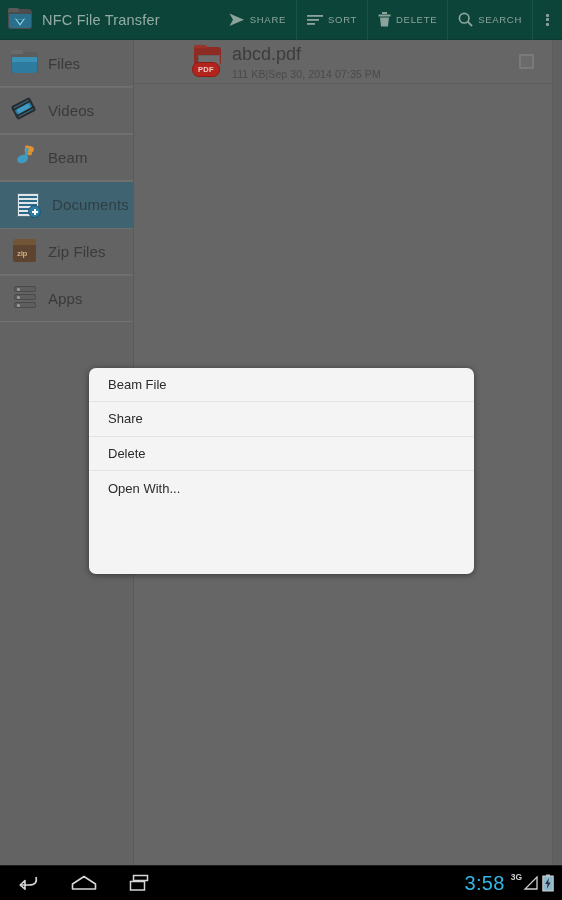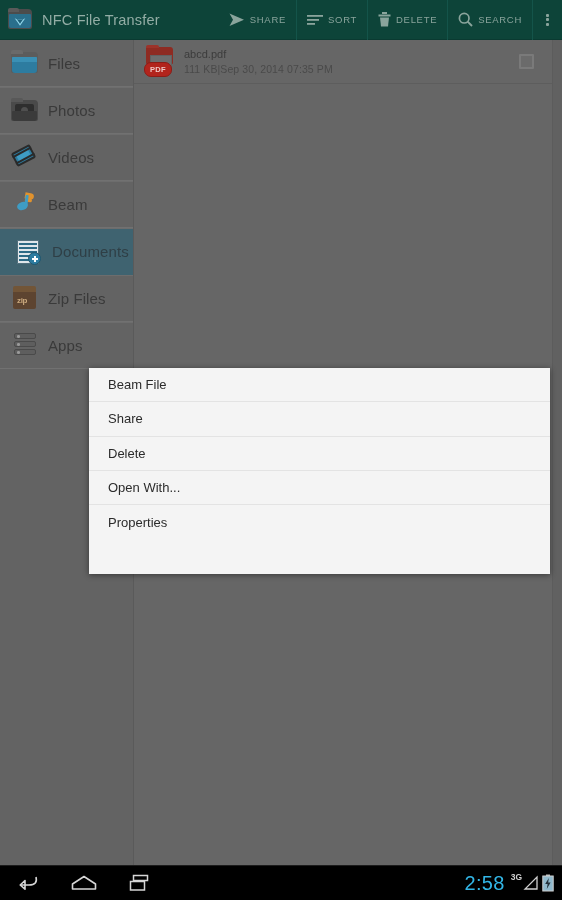--- a/index.html
+++ b/index.html
@@ -152,47 +152,48 @@
     width: 419px; height: 825px;
     background: #666666;
     border-right: 1px solid #5c5c5c;
   }
   .file-row {
     position: relative;
     height: 44px; display: flex; align-items: center;
     padding: 0 10px 0 8px;
     border-bottom: 1px solid #5d5d5d;
   }
-  .file-ico { width: 36px; height: 34px; position: relative; flex: 0 0 auto; margin-right: 6px; }
+  .file-ico { width: 36px; height: 34px; position: relative; flex: 0 0 auto; margin-right: 6px; margin-left: 48px; }
   .fi-folder { position:absolute; left:4px; top:2px; width:27px; height:17px; background:#8e2b22; border-radius:1px 3px 1px 1px;}
   .fi-tab { position:absolute; left:4px; top:0px; width:13px; height:3px; background:#9c332a; border-radius:2px 2px 0 0;}
   .fi-sheet{ position:absolute; left:8px; top:10px; width:22px; height:18px; background:#6d6d6d; border:1px solid #616161;}
   .fi-badge {
     position: absolute; left: 2px; top: 17px;
     background: #b2241c; color: #f0c9c6;
     font-size: 7.5px; font-weight: bold; letter-spacing: .3px;
     padding: 2px 5px; border-radius: 7px;
     border: 1px solid #8d1c16;
   }
   .file-meta { display: flex; flex-direction: column; gap: 3px; }
-  .file-name { color: #3c3c3c; font-size: 11px; }
+  .file-name { color: #3c3c3c; font-size: 18px; }
   .file-sub { color: #4a4a4a; font-size: 10.5px; letter-spacing: .1px; }
   .file-spacer { flex: 1 1 auto; }
   .file-check {
     width: 15px; height: 15px;
     border: 2px solid #7a7a7a; border-radius: 1px;
     background: #6b6b6b; flex: 0 0 auto; margin-right: 8px;
   }
 
   
   .menu {
     position: absolute; left: 89px; top: 328px;
-    width: 461px; height: 206px;
+    width: 385px; height: 206px;
     background: #f4f4f4;
     box-shadow: 0 1px 6px rgba(0,0,0,.45);
+    border-radius: 7px;
   }
   .menu-item {
     height: 34.3px; display: flex; align-items: center;
     padding-left: 19px;
     color: #2b2b2b; font-size: 13px;
     border-bottom: 1px solid #e3e3e3;
   }
   .menu-item:last-child { border-bottom: none; }
 
   
@@ -287,29 +288,20 @@
 
       <div class="nav-item first">
         <div class="nav-ico">
           <div class="ic-files-back"></div>
             <div class="ic-files-tab"></div>
             <div class="ic-files-front"></div>
         </div>
         <div class="nav-label">Files</div>
       </div>
 
-      <div class="nav-item">
-        <div class="nav-ico">
-          <div class="ic-ph-back"></div>
-            <div class="ic-ph-tab"></div>
-          <div class="ic-ph-cam"></div>
-            <div class="ic-ph-front"></div>
-        </div>
-        <div class="nav-label">Photos</div>
-      </div>
 
       <div class="nav-item">
         <div class="nav-ico">
           <div class="ic-vid"></div>
             <div class="ic-vid-s1"></div>
         </div>
         <div class="nav-label">Videos</div>
       </div>
 
       <div class="nav-item">
@@ -374,21 +366,20 @@
         <div class="file-spacer"></div>
         <div class="file-check"></div>
       </div>
     </div>
 
     <div class="menu">
       <div class="menu-item">Beam File</div>
       <div class="menu-item">Share</div>
       <div class="menu-item">Delete</div>
       <div class="menu-item">Open With...</div>
-      <div class="menu-item">Properties</div>
     </div>
 
   </div>
 
   <div class="navbar">
 
     <div class="nav-btn">
       <svg width="24" height="18" viewBox="0 0 24 18">
         <path d="M20 3 q2 8 -7 8 h-8" fill="none" stroke="#d6d6d6" stroke-width="1.6"></path>
         <path d="M9 6.5 L4.2 11 L9 15.2 Z" fill="none" stroke="#d6d6d6" stroke-width="1.6" stroke-linejoin="round"></path>
@@ -403,21 +394,21 @@
 
     <div class="nav-btn">
       <svg width="24" height="18" viewBox="0 0 24 18">
         <rect x="5.5" y="1.5" width="14" height="5" fill="none" stroke="#d6d6d6" stroke-width="1.5"></rect>
         <rect x="2.5" y="7.5" width="14" height="8.5" fill="none" stroke="#d6d6d6" stroke-width="1.5"></rect>
       </svg>
     </div>
 
     <div class="nav-spacer"></div>
 
-    <div class="sys-clock">2:58</div>
+    <div class="sys-clock">3:58</div>
 
     <div class="sys-3g">3G</div>
 
     <svg class="sys-sig" width="16" height="16" viewBox="0 0 16 16">
       <path d="M14 2 L14 14 L2 14 Z" fill="none" stroke="#cfcfcf" stroke-width="1.3"></path>
     </svg>
 
     <svg class="sys-batt" width="12" height="18" viewBox="0 0 12 18">
       <rect x="4" y="0.5" width="4" height="1.6" fill="#bdbdbd"></rect>
       <rect x="0.8" y="2" width="10.4" height="15" fill="#8fb8cc" stroke="#cfcfcf" stroke-width="1"></rect>

